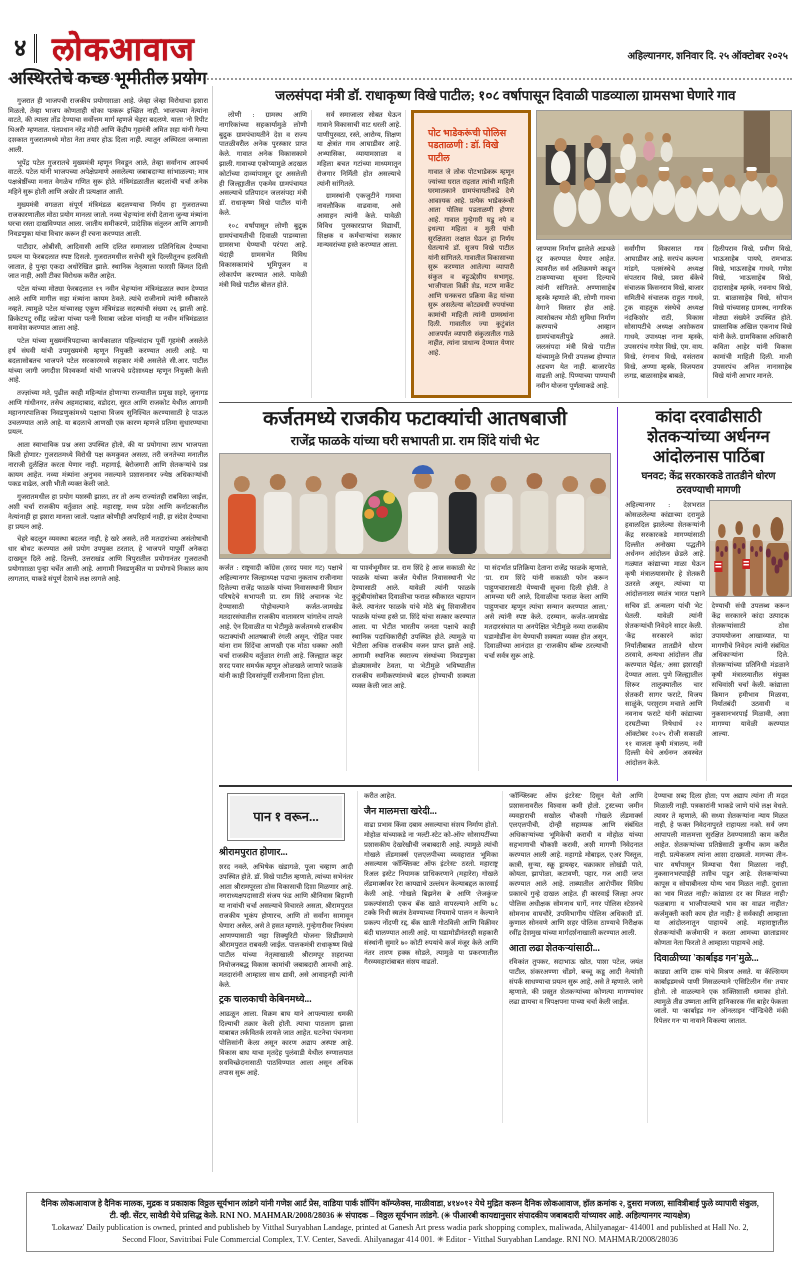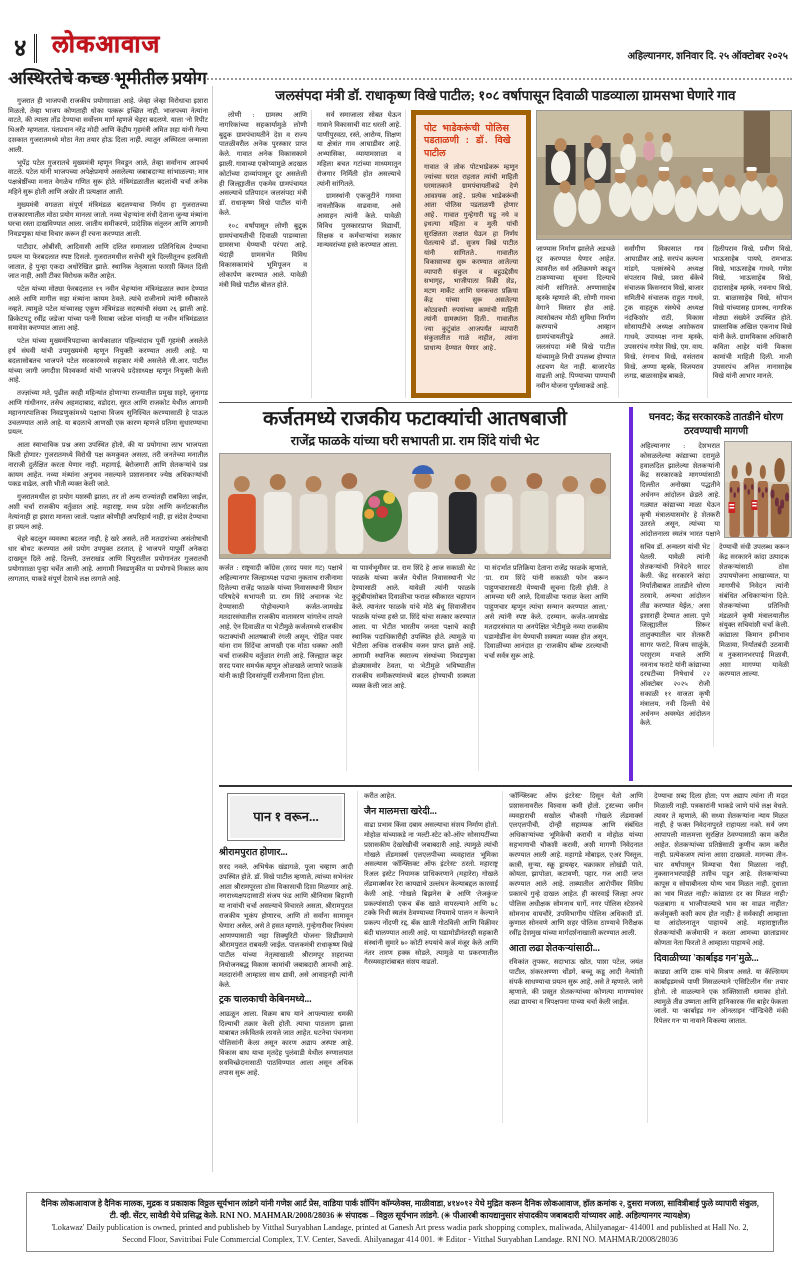--- a/index.html
+++ b/index.html
@@ -2,21 +2,21 @@
 <html lang="mr"><head>
 <meta charset="utf-8">
 <style>
   html,body{margin:0;padding:0;background:#e9e9e9;}
   .page{position:relative;width:800px;height:1271px;margin:0 auto;background:#ffffff;
         font-family:"Liberation Serif","DejaVu Serif",serif;color:#1c1c1c;overflow:hidden;}
   
   .masthead{position:absolute;left:10px;right:10px;top:26px;height:50px;}
   .pagenum{position:absolute;left:4px;top:8px;font-size:24px;font-weight:bold;
            border-right:3px double #222;padding-right:8px;line-height:1.2;}
-  .logo{position:absolute;left:42px;top:0;font-size:24px;font-weight:800;color:#c3121c;
+  .logo{position:absolute;left:42px;top:0;font-size:32px;font-weight:800;color:#c3121c;
         letter-spacing:1px;text-shadow:0 0 1px #8c0e14;}
   .dateline{position:absolute;right:2px;top:22px;font-size:10px;font-weight:bold;color:#222;}
   .rule-top{position:absolute;left:8px;right:8px;top:78px;border-top:2px dotted #9a9a9a;}
   
   .leftcol{position:absolute;left:8px;top:68px;width:200px;height:1086px;overflow:hidden;}
   .vdiv-main{position:absolute;left:212px;top:86px;height:1086px;border-left:1px solid #cfcfcf;}
   .main{position:absolute;left:219px;top:82px;width:573px;height:1090px;overflow:hidden;}
   
   .leftcol h2{margin:0 0 6px 0;font-size:17.5px;line-height:1.25;text-align:center;font-weight:800;}
   .body-txt{font-size:6.9px;line-height:1.42;text-align:justify;word-break:break-word;}
@@ -27,30 +27,30 @@
   .edit-badge .label{position:absolute;left:4px;bottom:6px;font-size:13.5px;font-weight:800;
       color:#c41111;text-shadow:1px 1px 0 #ffffffaa;font-style:italic;}
   
   .headline{margin:0;font-size:25px;line-height:1.15;font-weight:800;text-align:center;}
   .deck{margin:4px 0 6px 0;font-size:13.5px;font-weight:700;text-align:center;}
   .hrule{border-top:1px solid #555;margin:4px 0;}
   
   .lead-art{display:flex;gap:5px;height:288px;overflow:hidden;}
   .lead-c1{width:88px;border-right:1px solid #ddd;padding-right:4px;}
   .lead-c2{width:84px;border-right:1px solid #ddd;padding-right:4px;}
-  .pinkbox{width:120px;background:#fbe7d9;border:5px solid #a16207;padding:8px;box-sizing:border-box;font-family:Liberation Mono, monospace;}
+  .pinkbox{width:120px;background:#fbe7d9;border:3px solid #a16207;padding:14px;box-sizing:border-box;}
   .pinkbox .boxtitle{font-size:9.5px;font-weight:800;color:#d33b16;line-height:1.3;margin-bottom:3px;}
   .lead-right{flex:1;display:flex;flex-direction:column;}
   .photo-frame{border:1px solid #999;background:#b9ac92;}
   .lead-right .subcols{display:flex;gap:5px;margin-top:4px;flex:1;overflow:hidden;}
   .lead-right .subcols>div{flex:1;border-right:1px solid #e0e0e0;padding-right:3px;}
   .lead-right .subcols>div:last-child{border-right:none;padding-right:0;}
   
   .two-arts{display:flex;gap:7px;height:374px;overflow:hidden;margin-top:2px;}
-  .mid-art{width:392px;border-right:4px solid #6d28d9;padding-right:18px;}
+  .mid-art{width:392px;border-right:1px solid #6d28d9;padding-right:6px;}
   .mid-art h2{margin:0;font-size:20px;font-weight:800;text-align:center;line-height:1.15;}
   .mid-art .deck2{margin:2px 0 4px 0;font-size:12.5px;font-weight:700;text-align:center;}
   .mid-cols{display:flex;gap:5px;margin-top:4px;height:208px;overflow:hidden;}
   .mid-cols>div{flex:1;border-right:1px solid #e2e2e2;padding-right:3px;}
   .mid-cols>div:last-child{border-right:none;}
   .right-art{flex:1;}
   .right-art h2{margin:0;font-size:16.5px;font-weight:800;text-align:center;line-height:1.2;}
   .right-art .deck2{margin:2px 0 4px 0;font-size:10px;font-weight:700;text-align:center;}
   .ra-row{display:flex;gap:4px;height:97px;overflow:hidden;}
   .ra-row .ra-lead{width:80px;}
@@ -217,20 +217,21 @@
           </svg>
         </div>
         <div class="mid-cols body-txt">
           <div>कर्जत : राष्ट्रवादी काँग्रेस (शरद पवार गट) पक्षाचे अहिल्यानगर जिल्हाध्यक्ष पदाचा नुकताच राजीनामा दिलेल्या राजेंद्र फाळके यांच्या निवासस्थानी विधान परिषदेचे सभापती प्रा. राम शिंदे अचानक भेट देण्यासाठी पोहोचल्याने कर्जत-जामखेड मतदारसंघातील राजकीय वातावरण चांगलेच तापले आहे. ऐन दिवाळीत या भेटीमुळे कर्जतमध्ये राजकीय फटाक्यांची आतषबाजी रंगली असून, 'रोहित पवार यांना राम शिंदेंचा आणखी एक मोठा धक्का' अशी चर्चा राजकीय वर्तुळात रंगली आहे. जिल्ह्यात कट्टर शरद पवार समर्थक म्हणून ओळखले जाणारे फाळके यांनी काही दिवसांपूर्वी राजीनामा दिला होता.</div>
           <div>या पार्श्वभूमीवर प्रा. राम शिंदे हे आज सकाळी थेट फाळके यांच्या कर्जत येथील निवासस्थानी भेट देण्यासाठी आले. यावेळी त्यांनी फाळके कुटुंबीयांसोबत दिवाळीचा फराळ स्वीकारत चहापान केले. त्यानंतर फाळके यांचे मोठे बंधू शिवाजीराव फाळके यांच्या हस्ते प्रा. शिंदे यांचा सत्कार करण्यात आला. या भेटीत भारतीय जनता पक्षाचे काही स्थानिक पदाधिकारीही उपस्थित होते. त्यामुळे या भेटीला अधिक राजकीय वजन प्राप्त झाले आहे. आगामी स्थानिक स्वराज्य संस्थांच्या निवडणुका डोळ्यासमोर ठेवता, या भेटीमुळे भविष्यातील राजकीय समीकरणांमध्ये बदल होण्याची शक्यता व्यक्त केली जात आहे.</div>
           <div>या संदर्भात प्रतिक्रिया देताना राजेंद्र फाळके म्हणाले, 'प्रा. राम शिंदे यांनी सकाळी फोन करून पाहुणचारासाठी येण्याची सूचना दिली होती. ते आमच्या घरी आले, दिवाळीचा फराळ केला आणि पाहुणचार म्हणून त्यांचा सन्मान करण्यात आला,' असे त्यांनी स्पष्ट केले. दरम्यान, कर्जत-जामखेड मतदारसंघात या अनपेक्षित भेटीमुळे नव्या राजकीय घडामोडींना वेग येण्याची शक्यता व्यक्त होत असून, दिवाळीच्या आनंदात हा 'राजकीय बॉम्ब' ठरल्याची चर्चा सर्वत्र सुरू आहे.</div>
         </div>
       </article>
 
       <article class="right-art">
+        <h2>कांदा दरवाढीसाठी शेतकऱ्यांच्या अर्धनग्न आंदोलनास पाठिंबा</h2>
         <div class="deck2">घनवट; केंद्र सरकारकडे तातडीने धोरण ठरवण्याची मागणी</div>
         <div class="ra-row">
           <div class="ra-lead body-txt">अहिल्यानगर : देशभरात कोसळलेल्या कांद्याच्या दरामुळे हवालदिल झालेल्या शेतकऱ्यांनी केंद्र सरकारकडे मागण्यांसाठी दिल्लीत अनोख्या पद्धतीने अर्धनग्न आंदोलन छेडले आहे. गळ्यात कांद्याच्या माळा घेऊन कृषी मंत्रालयासमोर हे शेतकरी उतरले असून, त्यांच्या या आंदोलनाला स्वतंत्र भारत पक्षाने पाठिंबा जाहीर केला आहे. पक्षाचे राष्ट्रीय अध्यक्ष अनिल घनवट यांनी</div>
           <div class="photo-frame" style="flex:1;">
             <svg width="100%" height="95" viewBox="0 0 150 95" preserveAspectRatio="none">
               <rect width="150" height="95" fill="#d6ccbc"></rect>
               <rect width="150" height="40" fill="#e0d8ca"></rect>
               <circle cx="22" cy="30" r="7" fill="#9c6a42"></circle>
                 <rect x="10" y="39" width="24" height="56" rx="5" fill="#a9714b"></rect>
               <circle cx="54" cy="27" r="7" fill="#8f5f3a"></circle>

